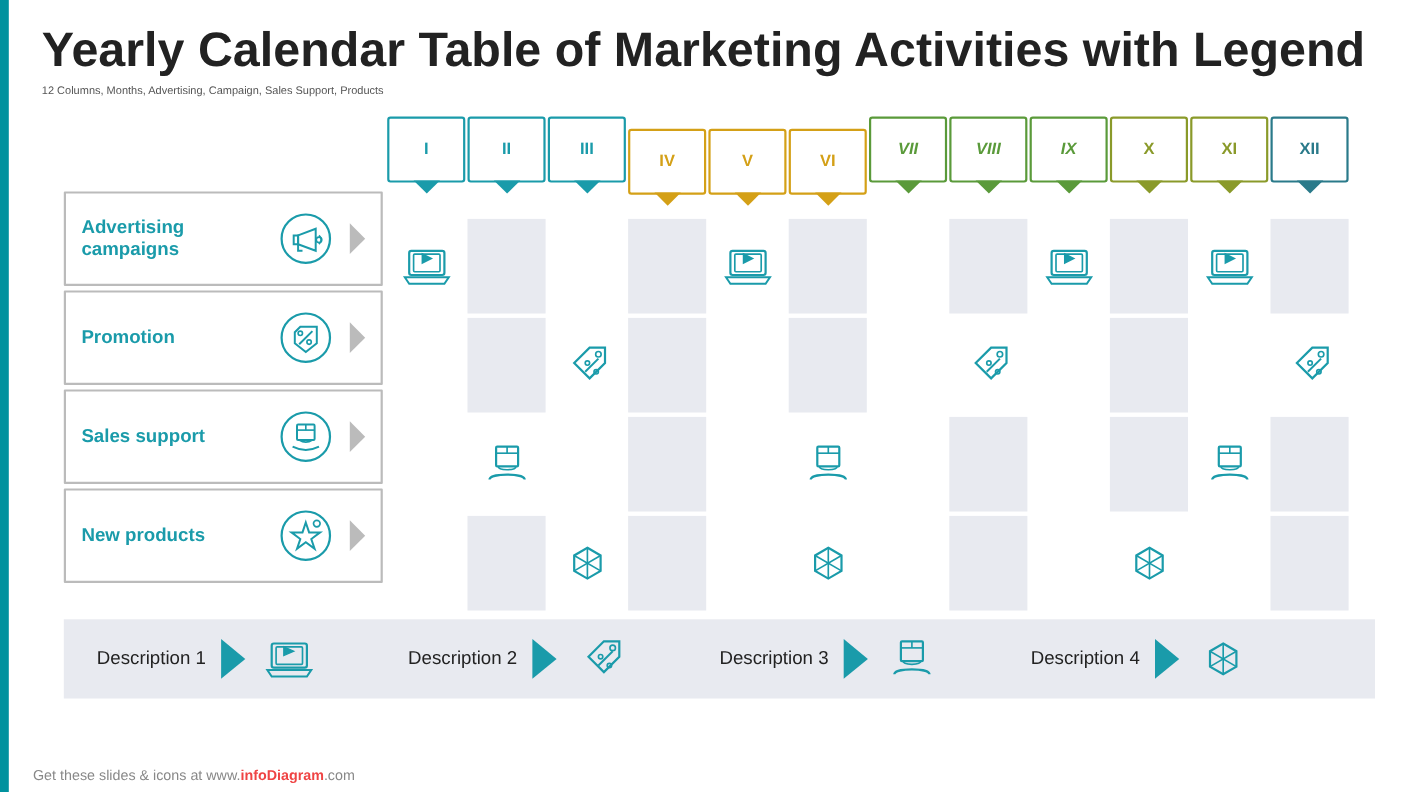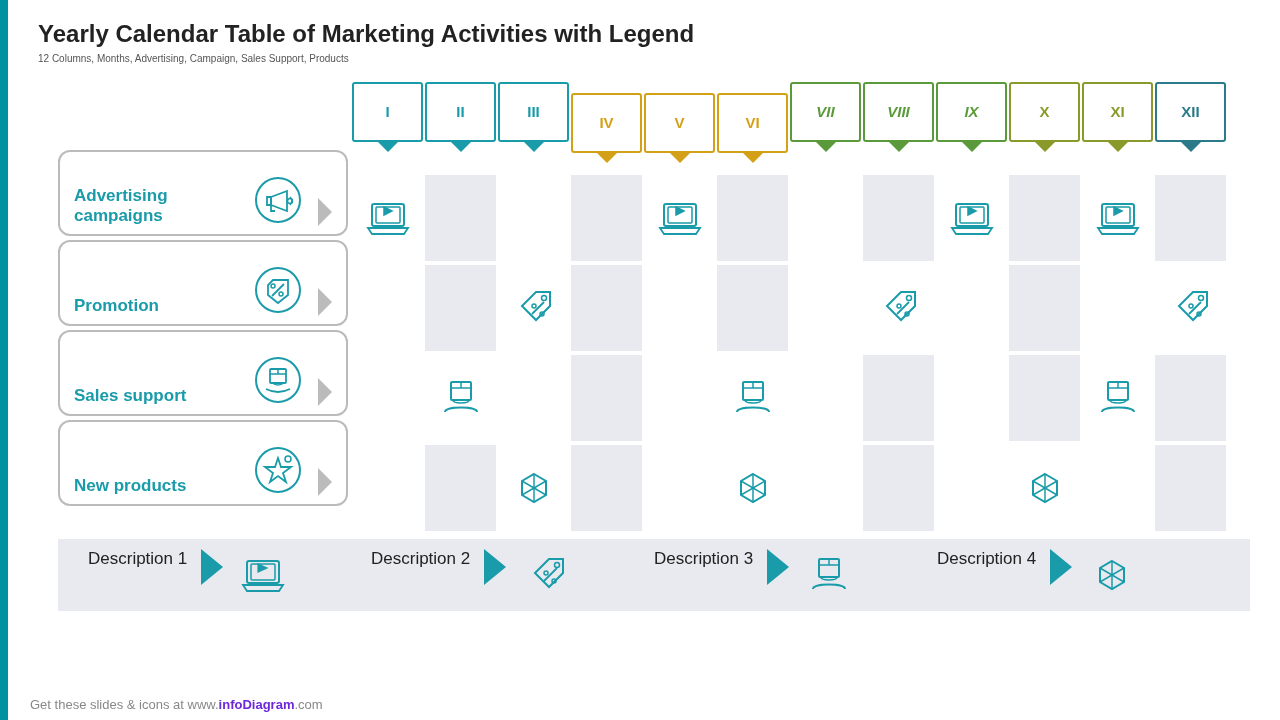--- a/index.html
+++ b/index.html
@@ -19,21 +19,21 @@
       height: 100%;
       background: #00929e;
     }
 
     .main-content {
       padding: 20px 30px 10px 30px;
       margin-left: 8px;
     }
 
     .title {
-      font-size: 24px;
+      font-size: 44px;
       font-weight: 700;
       color: #222;
       line-height: 1.2;
       margin-bottom: 4px;
     }
 
     .subtitle {
       font-size: 10px;
       color: #555;
       margin-bottom: 18px;
@@ -58,23 +58,23 @@
       flex-direction: column;
       gap: 4px;
       margin-top: 68px;
       margin-right: 4px;
     }
 
     .row-label {
       width: 290px;
       height: 86px;
       border: 2px solid #bbb;
-      border-radius: 12px;
-      display: flex;
-      align-items: flex-end;
+      border-radius: 1px;
+      display: flex;
+      align-items: center;
       padding: 8px 14px;
       gap: 12px;
       background: #fff;
     }
 
     .row-label-text {
       font-size: 17px;
       color: #1a9baa;
       font-weight: 600;
       flex: 1;
@@ -195,21 +195,21 @@
       background: #e8eaf0;
       height: 72px;
       display: flex;
       align-items: center;
       padding: 0 30px;
       gap: 0;
     }
 
     .legend-item {
       display: flex;
-      align-items: flex-start;
+      align-items: center;
       gap: 6px;
       flex: 1;
     }
 
     .legend-label {
       font-size: 17px;
       color: #222;
       font-weight: 500;
     }
 
@@ -232,21 +232,21 @@
 
     
     .footer {
       position: absolute;
       bottom: 8px;
       left: 30px;
       font-size: 13px;
       color: #888;
     }
 
-    .footer span { color: #6d28d9; font-weight: 700; }
+    .footer span { color: #ef4444; font-weight: 700; }
 
     
     svg { overflow: visible; }
   </style>
 </head>
 <body>
 
 <div class="teal-bar"></div>
 
 <div class="main-content">

